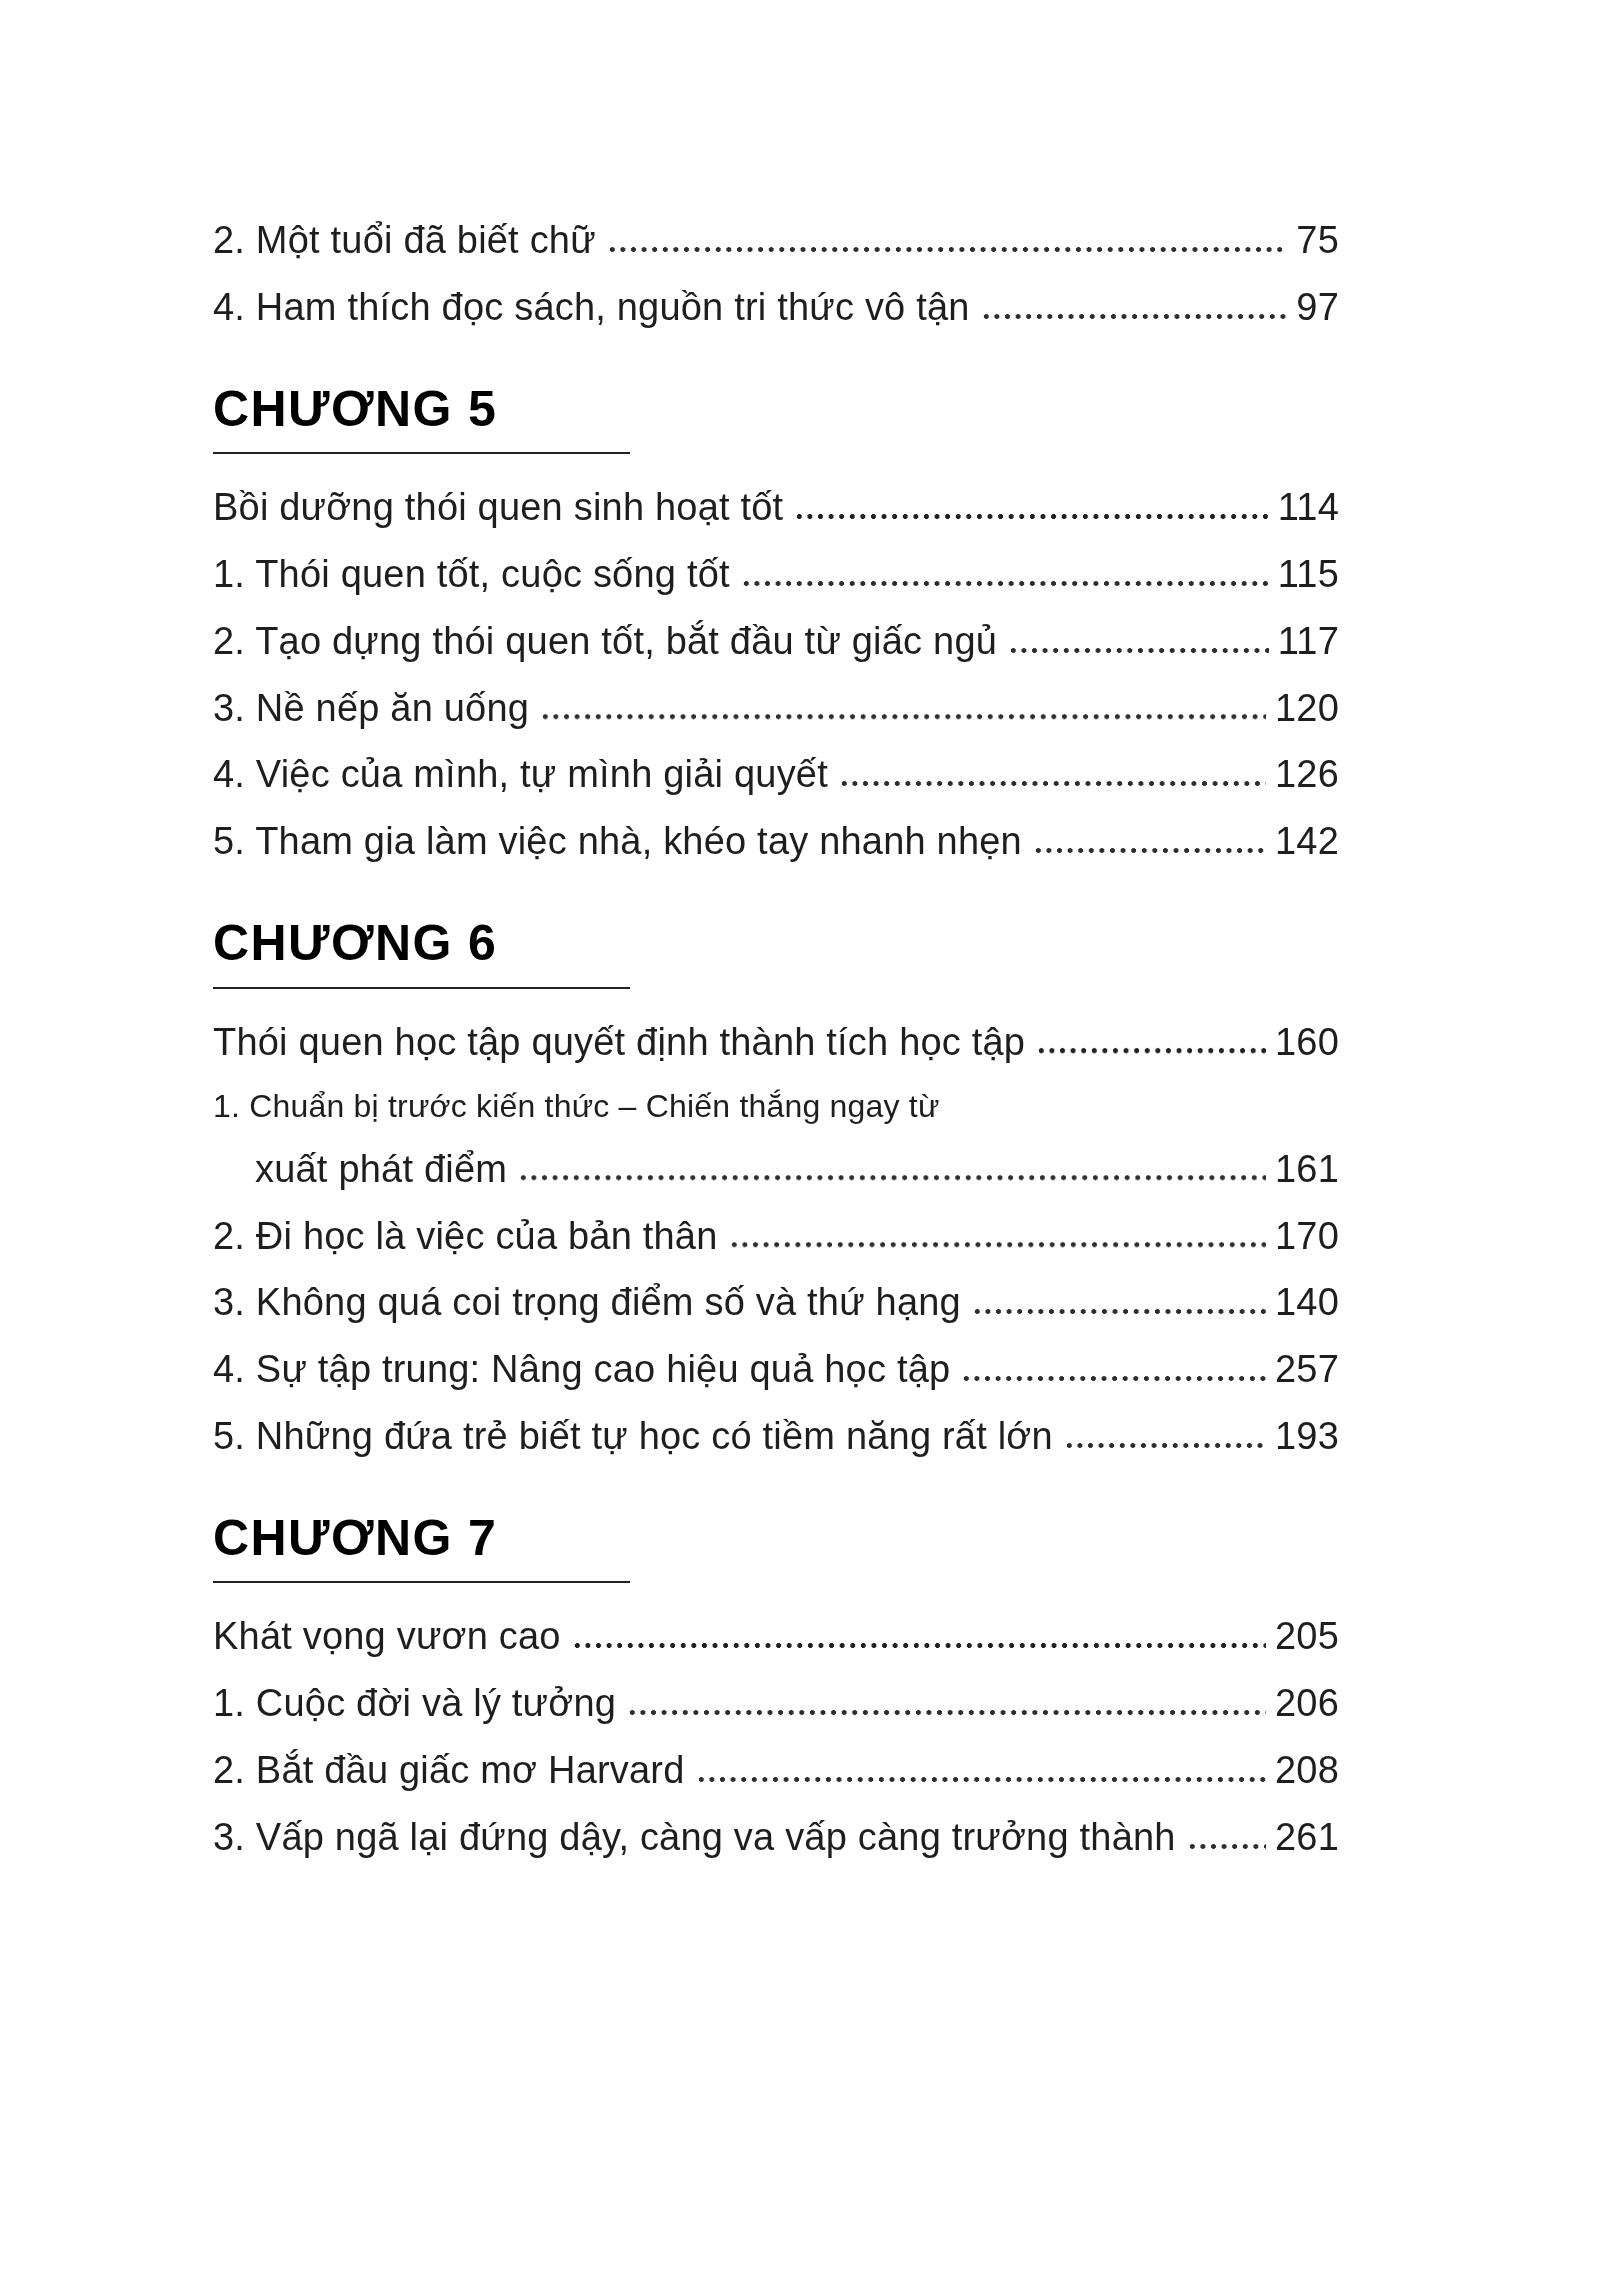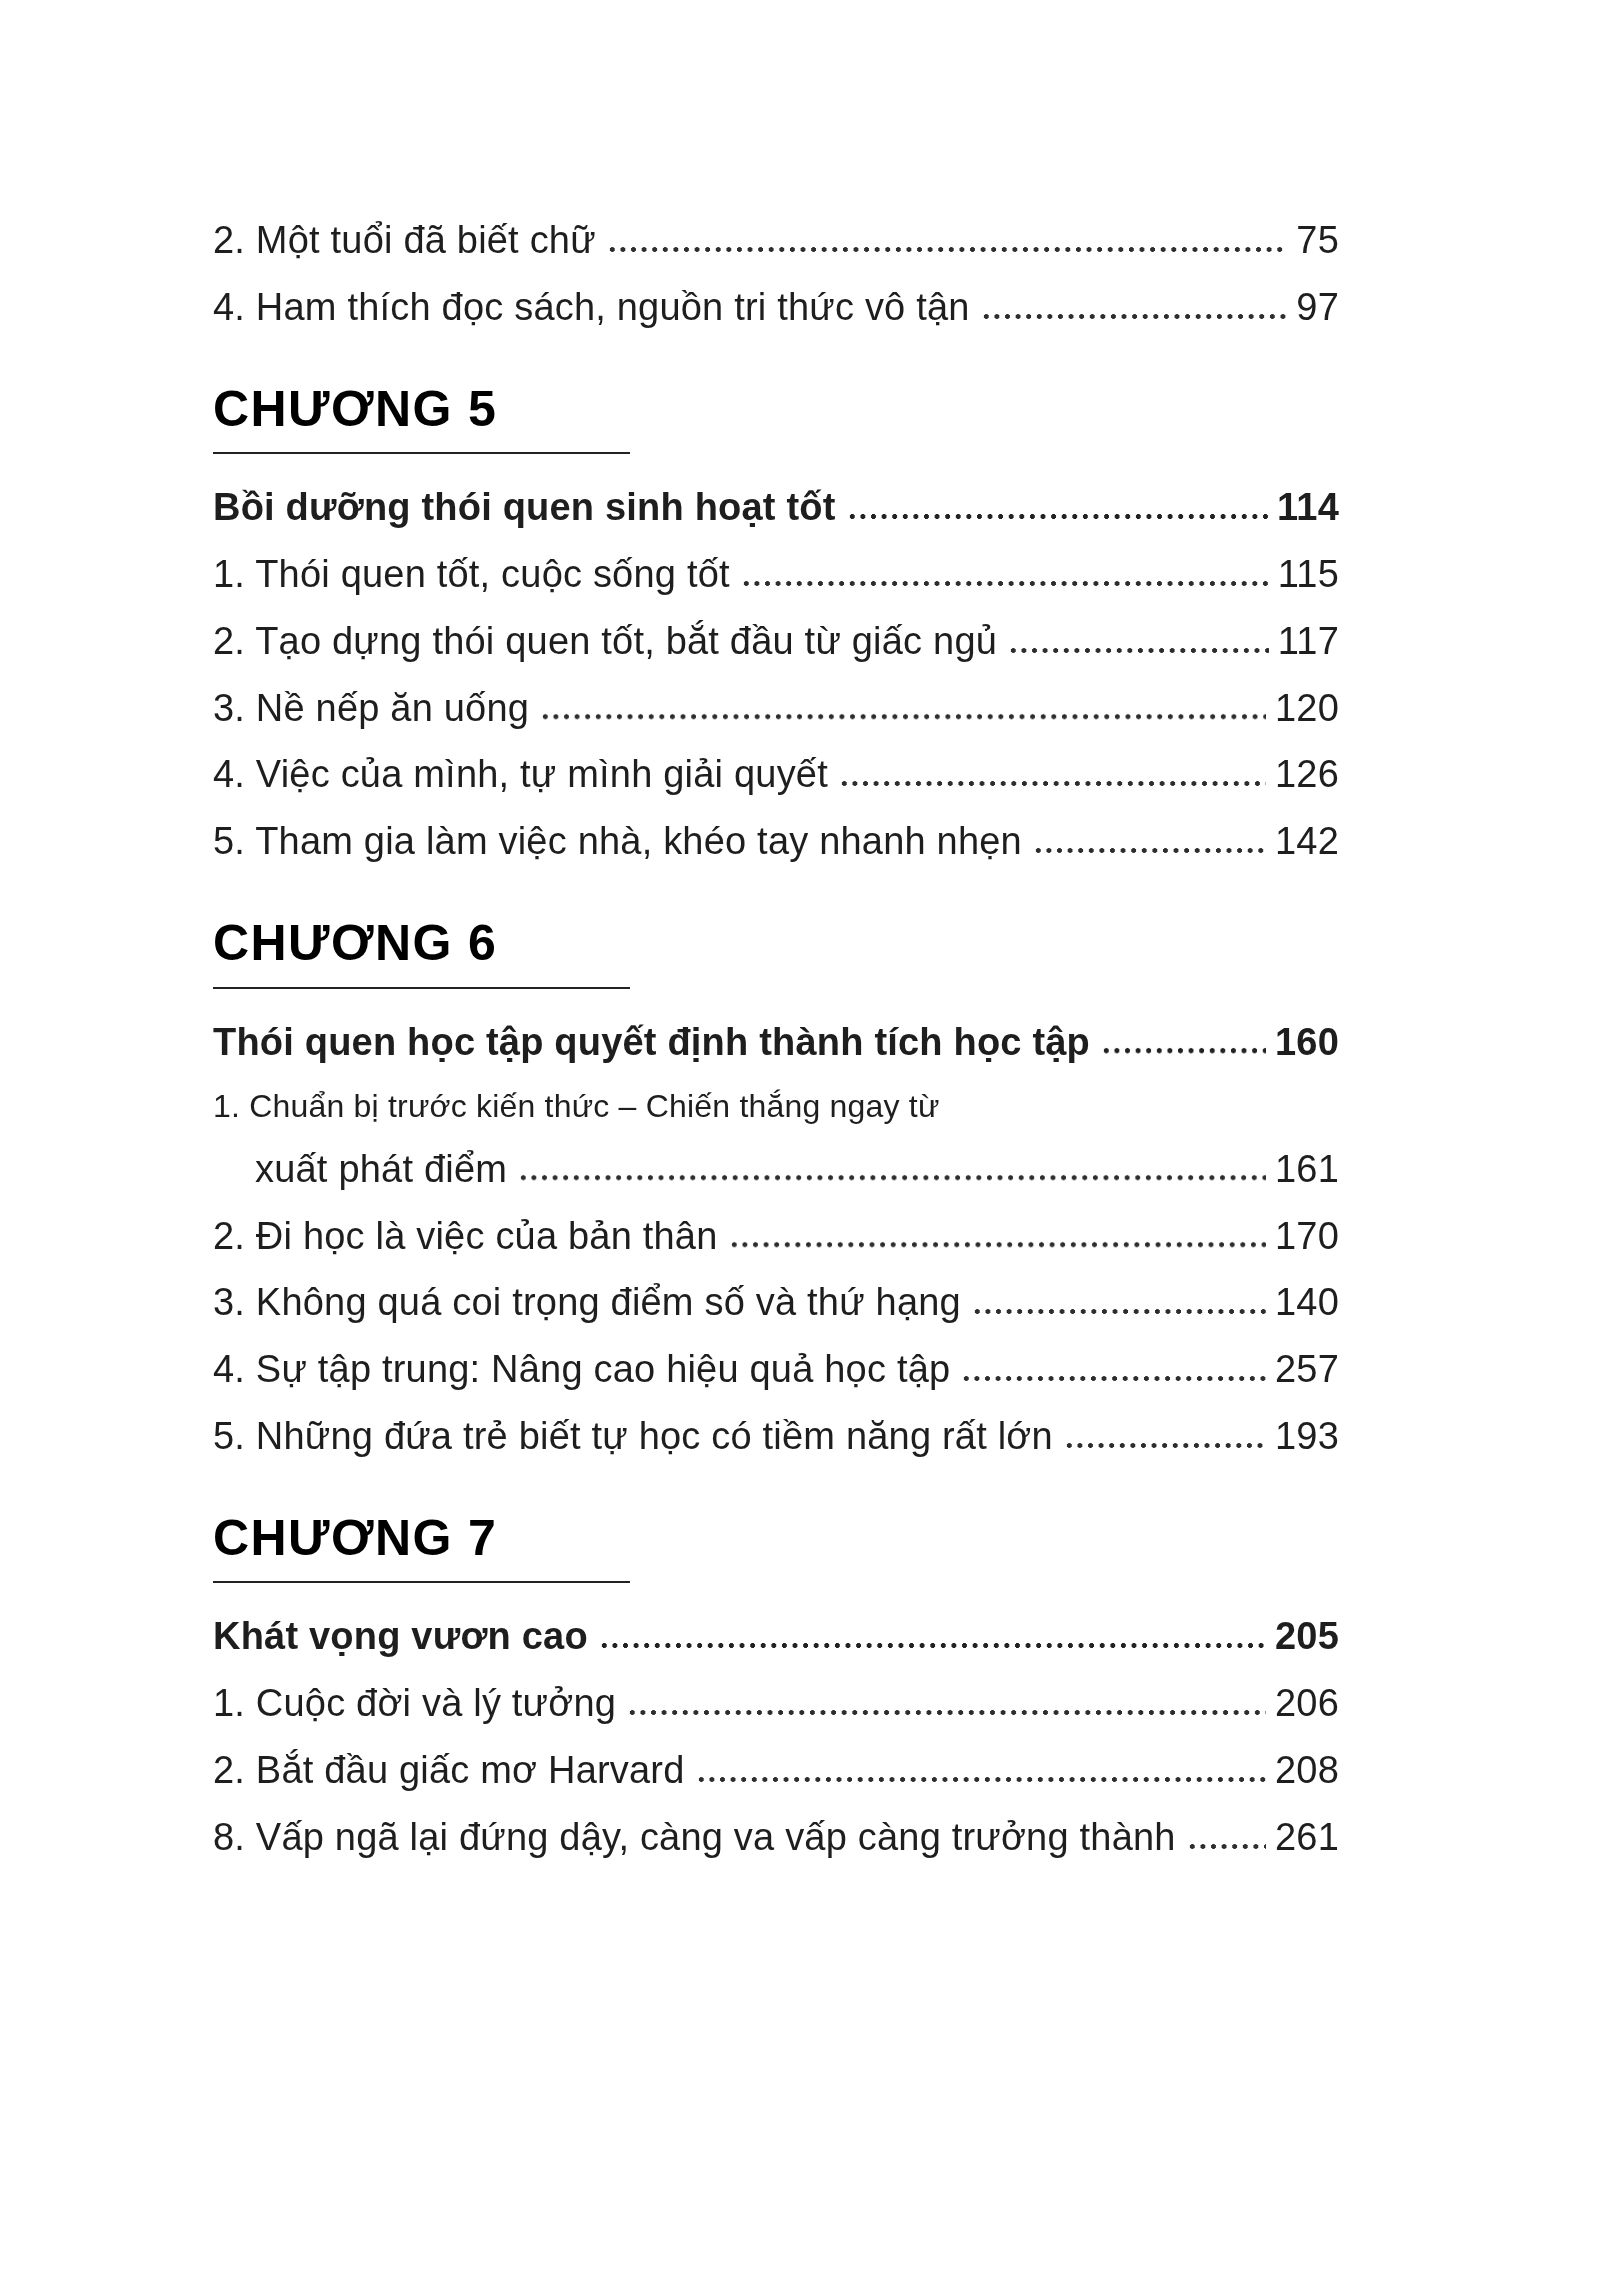--- a/index.html
+++ b/index.html
@@ -29,21 +29,21 @@
   .dots {
     flex: 1 1 auto;
     min-width: 16.5px;
     height: 7.3px;
     margin: 0 9.2px 0 11px;
     background-image: radial-gradient(circle, #2d2d2d 2.2px, transparent 2.7px);
     background-size: 10.6px 7.3px;
     background-repeat: repeat-x;
     background-position: left bottom;
   }
-  .toc-row.title-row { font-weight: 700; }
+  .toc-row.title-row { font-weight: 400; }
   .toc-row.title-row .dots { background-image: radial-gradient(circle, #222222 2.3px, transparent 2.8px); }
   .chapter-heading {
     font-size: 50px;
     font-weight: 700;
     letter-spacing: 1.4px;
     color: #000000;
     width: fit-content;
     padding: 0 133px 14.7px 0;
     border-bottom: 2.8px solid #222222;
     margin: 51px 0 33px 0;
@@ -157,20 +157,20 @@
       <span class="toc-text">1. Cuộc đời và lý tưởng</span>
       <span class="dots"></span>
       <span class="toc-page">206</span>
     </div>
     <div class="toc-row">
       <span class="toc-text">2. Bắt đầu giấc mơ Harvard</span>
       <span class="dots"></span>
       <span class="toc-page">208</span>
     </div>
     <div class="toc-row">
-      <span class="toc-text">8. Vấp ngã lại đứng dậy, càng va vấp càng trưởng thành</span>
+      <span class="toc-text">3. Vấp ngã lại đứng dậy, càng va vấp càng trưởng thành</span>
       <span class="dots"></span>
       <span class="toc-page">261</span>
     </div>
   </div>
 
 </div>
 
 
 </body></html>

